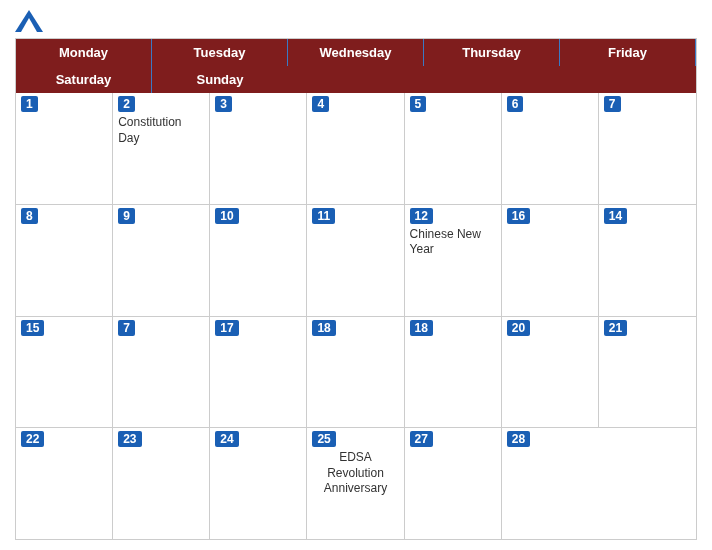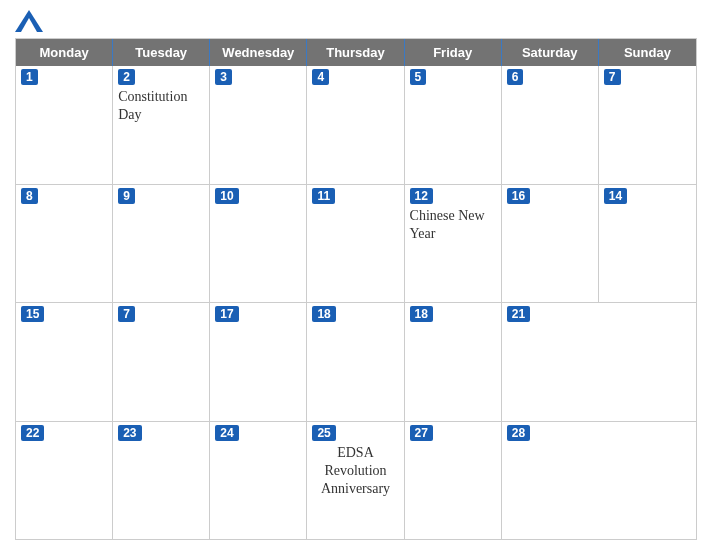--- a/index.html
+++ b/index.html
@@ -56,22 +56,22 @@
       text-align: right;
     }
     .calendar {
       flex: 1;
       display: flex;
       flex-direction: column;
       border: 1px solid #ccc;
     }
     .cal-header-row {
       display: grid;
-      grid-template-columns: repeat(7, 1fr);
-      background: #737373;
+      grid-template-columns: repeat(5, 1fr);
+      background: #7f1d1d;
     }
     .cal-header-cell {
       color: #fff;
       font-size: 13px;
       font-weight: bold;
       text-align: center;
       padding: 6px 2px;
       border-right: 1px solid #3a79c4;
     }
     .cal-header-cell:last-child {
@@ -109,24 +109,23 @@
       font-weight: bold;
       color: #fff;
       background: #1a5fb4;
       display: inline-block;
       padding: 1px 5px;
       border-radius: 2px;
       margin-bottom: 3px;
       align-self: flex-start;
     }
     .event-text {
-      font-size: 14px;
+      font-size: 12px;
       color: #333;
       line-height: 1.3;
-      font-family: Liberation Serif, serif;
     }
   </style>
 </head>
 <body>
 
 <div class="page">
   <div class="header">
     <div class="logo">
       <svg class="logo-icon" viewBox="0 0 28 22" xmlns="http://www.w3.org/2000/svg">
         <polygon points="0,22 14,0 28,22" fill="#1a5fb4"></polygon>
@@ -210,20 +209,23 @@
           <div class="cal-cell">
             <span class="day-num">17</span>
           </div>
           <div class="cal-cell">
             <span class="day-num">18</span>
           </div>
           <div class="cal-cell">
             <span class="day-num">18</span>
           </div>
           <div class="cal-cell">
+            <span class="day-num">20</span>
+          </div>
+          <div class="cal-cell">
             <span class="day-num">21</span>
           </div>
         </div>
         <div class="cal-week">
           <div class="cal-cell">
             <span class="day-num">22</span>
           </div>
           <div class="cal-cell">
             <span class="day-num">23</span>
           </div>

